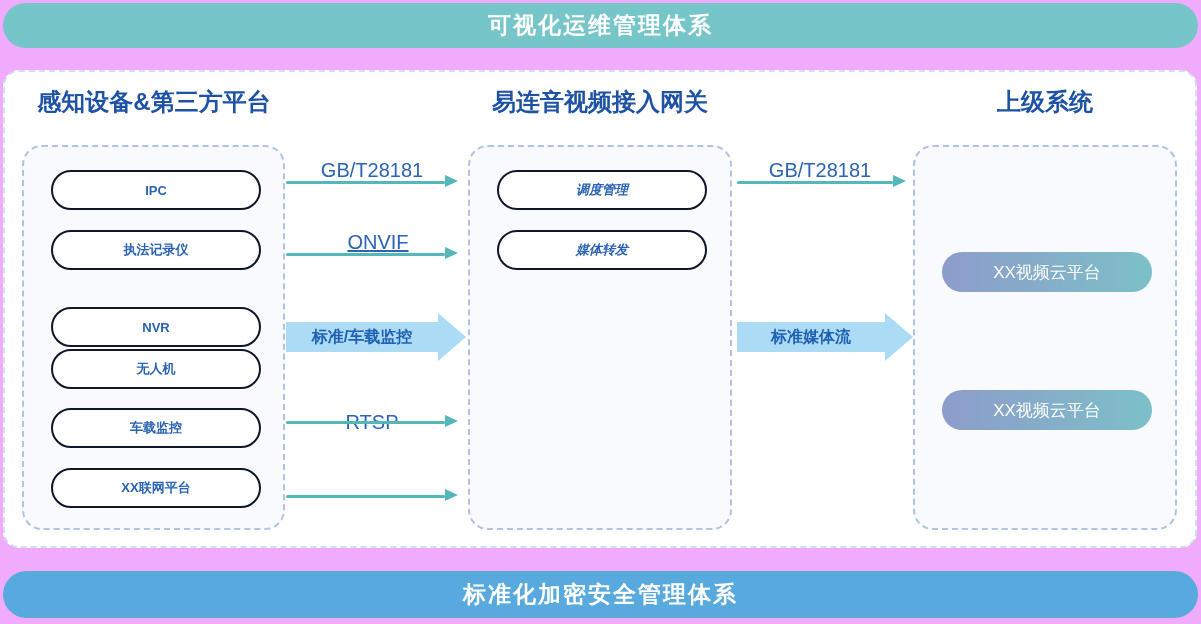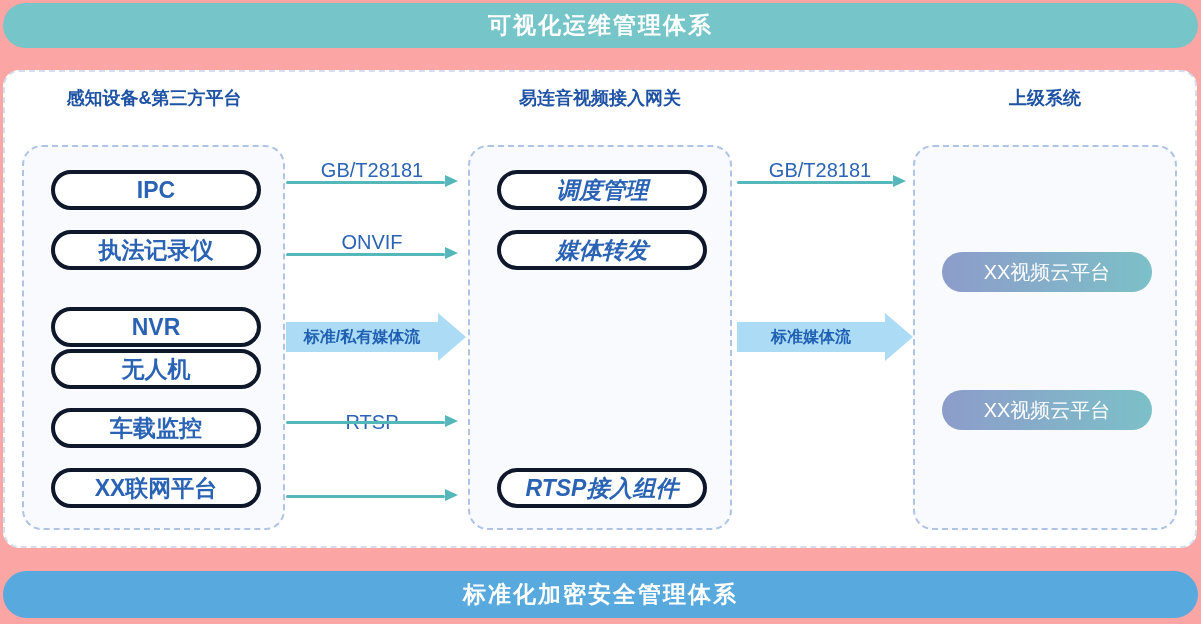--- a/index.html
+++ b/index.html
@@ -1,67 +1,67 @@
 <!DOCTYPE html>
 <html><head>
 <meta charset="utf-8">
 <style>
   * { margin:0; padding:0; box-sizing:border-box; }
   body { background:#ffffff; font-family:"Liberation Sans", sans-serif; }
-  .stage { position:relative; width:1201px; height:624px; background:#fca5a5; overflow:hidden; }
+  .stage { position:relative; width:1201px; height:624px; background:#f0abfc; overflow:hidden; }
 
   
   .banner {
     position:absolute; left:3px; width:1195px;
     display:flex; align-items:center; justify-content:center;
     color:#ffffff; font-size:23px; font-weight:600; letter-spacing:2px;
   }
   .banner-top { top:3px; height:45px; border-radius:23px; background:#76C5C9; }
   .banner-bottom { top:571px; height:47px; border-radius:24px; background:#57A9DE; }
 
   
   .main-frame {
     position:absolute; left:3px; top:70px; width:1194px; height:478px;
     border:2px dashed #D3DEEF; border-radius:16px; background:#ffffff;
   }
 
   
   .col-title {
     position:absolute; top:86px; height:28px;
-    text-align:center; font-size:18px; font-weight:bold; color:#1E52A4;
+    text-align:center; font-size:24px; font-weight:bold; color:#1E52A4;
   }
   .t-left   { left:23px;  width:262px; }
   .t-mid    { left:468px; width:264px; }
   .t-right  { left:913px; width:264px; }
 
   
   .group-box {
     position:absolute; top:145px; height:385px;
     border:2px dashed #AFC4E4; border-radius:20px; background:#F8FAFD;
   }
   .g-left  { left:22px;  width:263px; }
   .g-mid   { left:468px; width:264px;font-style:italic; }
   .g-right { left:913px; width:264px; }
 
   
   .pill {
     position:absolute; left:27px; width:210px; height:40px;
-    border:4px solid #0f172a; border-radius:21px; background:#ffffff;
+    border:2px solid #0f172a; border-radius:21px; background:#ffffff;
     display:flex; align-items:center; justify-content:center;
-    font-size:23px; font-weight:600; color:#2A63B4;
+    font-size:13px; font-weight:600; color:#2A63B4;
   }
   .r0 { top:23px; }  .r1 { top:83px; }  .r2 { top:160px;text-align:right; }
   .r3 { top:202px; } .r4 { top:261px; } .r5 { top:321px; }
 
   
   .gpill {
     position:absolute; left:27px; width:210px; height:40px;
     border-radius:21px; background:linear-gradient(90deg, #8D9CCA, #7CC0C8);
     display:flex; align-items:center; justify-content:center;
-    font-size:20px; font-weight:500; color:#ffffff;
+    font-size:17px; font-weight:500; color:#ffffff;
   }
   .gr0 { top:105px; } .gr1 { top:243px; }
 
   
   .arrow {
     position:absolute; height:3px; background:#54B7BA; border-radius:2px;
   }
   .arrow::after {
     content:""; position:absolute; right:-13px; top:-6px;
     border-left:13px solid #54B7BA;
@@ -72,21 +72,21 @@
   .a3 { left:286px; top:421px; width:159px; }
   .a4 { left:286px; top:495px; width:159px; }
   .a5 { left:737px; top:181px; width:156px; }
 
   
   .flow-label {
     position:absolute; text-align:center;
     font-size:20px; font-weight:500; color:#2B64B5;margin-top:11px;
   }
   .fl1 { left:286px; top:148px; width:172px; }
-  .fl2 { left:286px; top:220px; width:172px; }
+  .fl2 { left:292px; top:220px; width:172px;text-decoration:underline; }
   .fl3 { left:286px; top:400px; width:172px; }
   .fl4 { left:286px; top:463px; width:172px; }
   .fl5 { left:737px; top:148px; width:166px; }
 
   
   .thick-body {
     position:absolute; top:322px; height:30px; background:#ABDBF5;
     display:flex; align-items:center; justify-content:center;
     font-size:16px; font-weight:bold; color:#1F60B2; white-space:nowrap;
   }
@@ -118,35 +118,34 @@
     <div class="pill r1">执法记录仪</div>
     <div class="pill r2">NVR</div>
     <div class="pill r3">无人机</div>
     <div class="pill r4">车载监控</div>
     <div class="pill r5">XX联网平台</div>
   </div>
 
   <div class="group-box g-mid">
     <div class="pill r0">调度管理</div>
     <div class="pill r1">媒体转发</div>
-    <div class="pill r5">RTSP接入组件</div>
   </div>
 
   <div class="group-box g-right">
     <div class="gpill gr0">XX视频云平台</div>
     <div class="gpill gr1">XX视频云平台</div>
   </div>
 
   <div class="flow-label fl1">GB/T28181</div>
   <div class="arrow a1"></div>
 
   <div class="flow-label fl2">ONVIF</div>
   <div class="arrow a2"></div>
 
-  <div class="thick-body tb-left">标准/私有媒体流</div>
+  <div class="thick-body tb-left">标准/车载监控</div>
   <div class="thick-head th-left"></div>
 
   <div class="flow-label fl3">RTSP</div>
   <div class="arrow a3"></div>
 
   <div class="arrow a4"></div>
 
   <div class="flow-label fl5">GB/T28181</div>
   <div class="arrow a5"></div>
 

